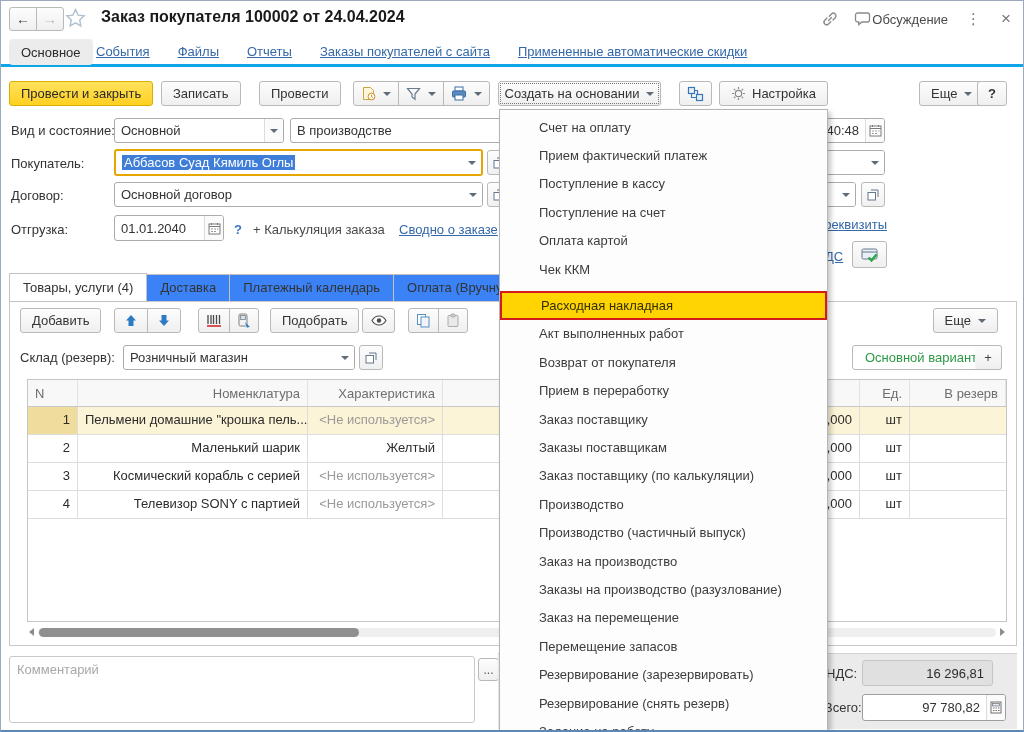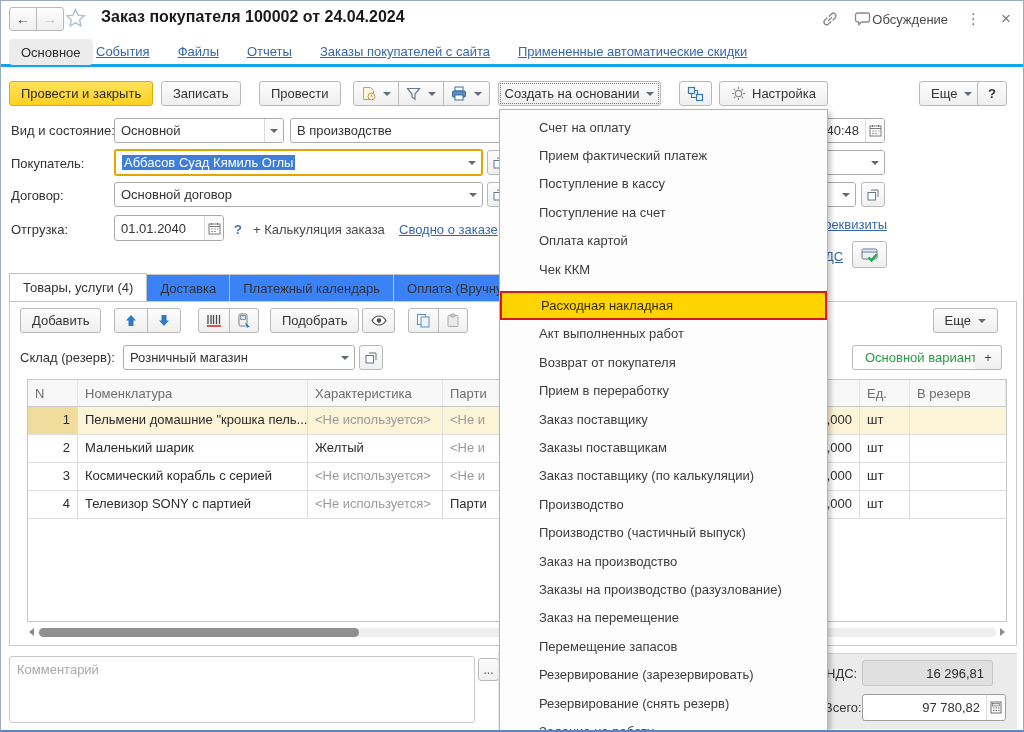--- a/index.html
+++ b/index.html
@@ -56,41 +56,41 @@
 
   
   .flabel { position:absolute; left:10px; color:#333; }
   .selection { background:#3F7ED8; color:#fff; padding:1px 2px; }
   .focus-yellow { border:2px solid #E7A500 !important; }
   .openbtn { position:absolute; width:24px; height:25px; background:linear-gradient(#FDFDFD,#F0F0F0);
              border:1px solid #B9B9B9; border-radius:3px; display:flex; align-items:center; justify-content:center; }
   .qmark { color:#3B76C0; font-weight:bold; }
 
   
-  .tabs { position:absolute; left:8px; top:272px; display:flex; height:29px; align-items:flex-end; }
+  .tabs { position:absolute; left:8px; top:272px; display:flex; height:29px; align-items:center; }
   .tab { height:28px; padding:0 13px; display:flex; align-items:center; background:#3b82f6;
          border:1px solid #C2C2C2; border-left:none; color:#333; white-space:nowrap; }
   .tab[data-index="0"] { border-left:1px solid #C2C2C2; background:#fff; height:29px; position:relative; z-index:3; }
 
   
   .groupbox { position:absolute; left:8px; top:300px; width:1008px; height:345px; background:#fff;
               border:1px solid #C9C9C9; }
   .tbl-toolbar { position:absolute; left:10px; top:6px; right:10px; height:26px; }
   .sklad-row { position:absolute; left:10px; top:43px; right:10px; height:26px; }
   .variant-btn { position:absolute; height:25px; display:flex; align-items:center; padding:0 12px;
                  border:1px solid #B9B9B9; border-radius:3px 0 0 3px; background:#fff; color:#2E9945; }
   .plus-btn { position:absolute; width:27px; height:25px; display:flex; align-items:center; justify-content:center;
               border:1px solid #B9B9B9; border-left:none; border-radius:0 3px 3px 0;
               background:linear-gradient(#FDFDFD,#EFEFEF); color:#444; }
 
   .table { position:absolute; left:17px; top:77px; width:980px; height:243px; border:1px solid #C6C6C6; overflow:hidden; background:#fff; }
   .thead, .trow { display:flex; width:100%; }
   .thead { height:27px; background:#F8F8F8; color:#6E6E6E; border-bottom:1px solid #C8C8C8; }
   .trow { height:28px; border-bottom:1px solid #DDDDDD; background:#fff; color:#2B2B2B; }
-  .cell { padding:5px 7px; white-space:nowrap; overflow:hidden; border-right:1px solid #DDDDDD; }
+  .cell { padding:5px 7px; white-space:nowrap; overflow:hidden; border-right:1px solid #DDDDDD;text-align:right; }
   .thead .cell { padding-top:6px; border-right:1px solid #E3E3E3; }
   .col-n { width:50px; text-align:right; }
   .thead .col-n { text-align:left; }
   .col-name { width:230px; }
   .col-char { width:135px; }
   .col-batch { width:320px; }
   .col-qty { width:97px; text-align:right; }
   .col-unit { width:50px; }
   .col-reserve { width:96px; border-right:none; }
   .trow.selected { background:#FCF4D7; }

